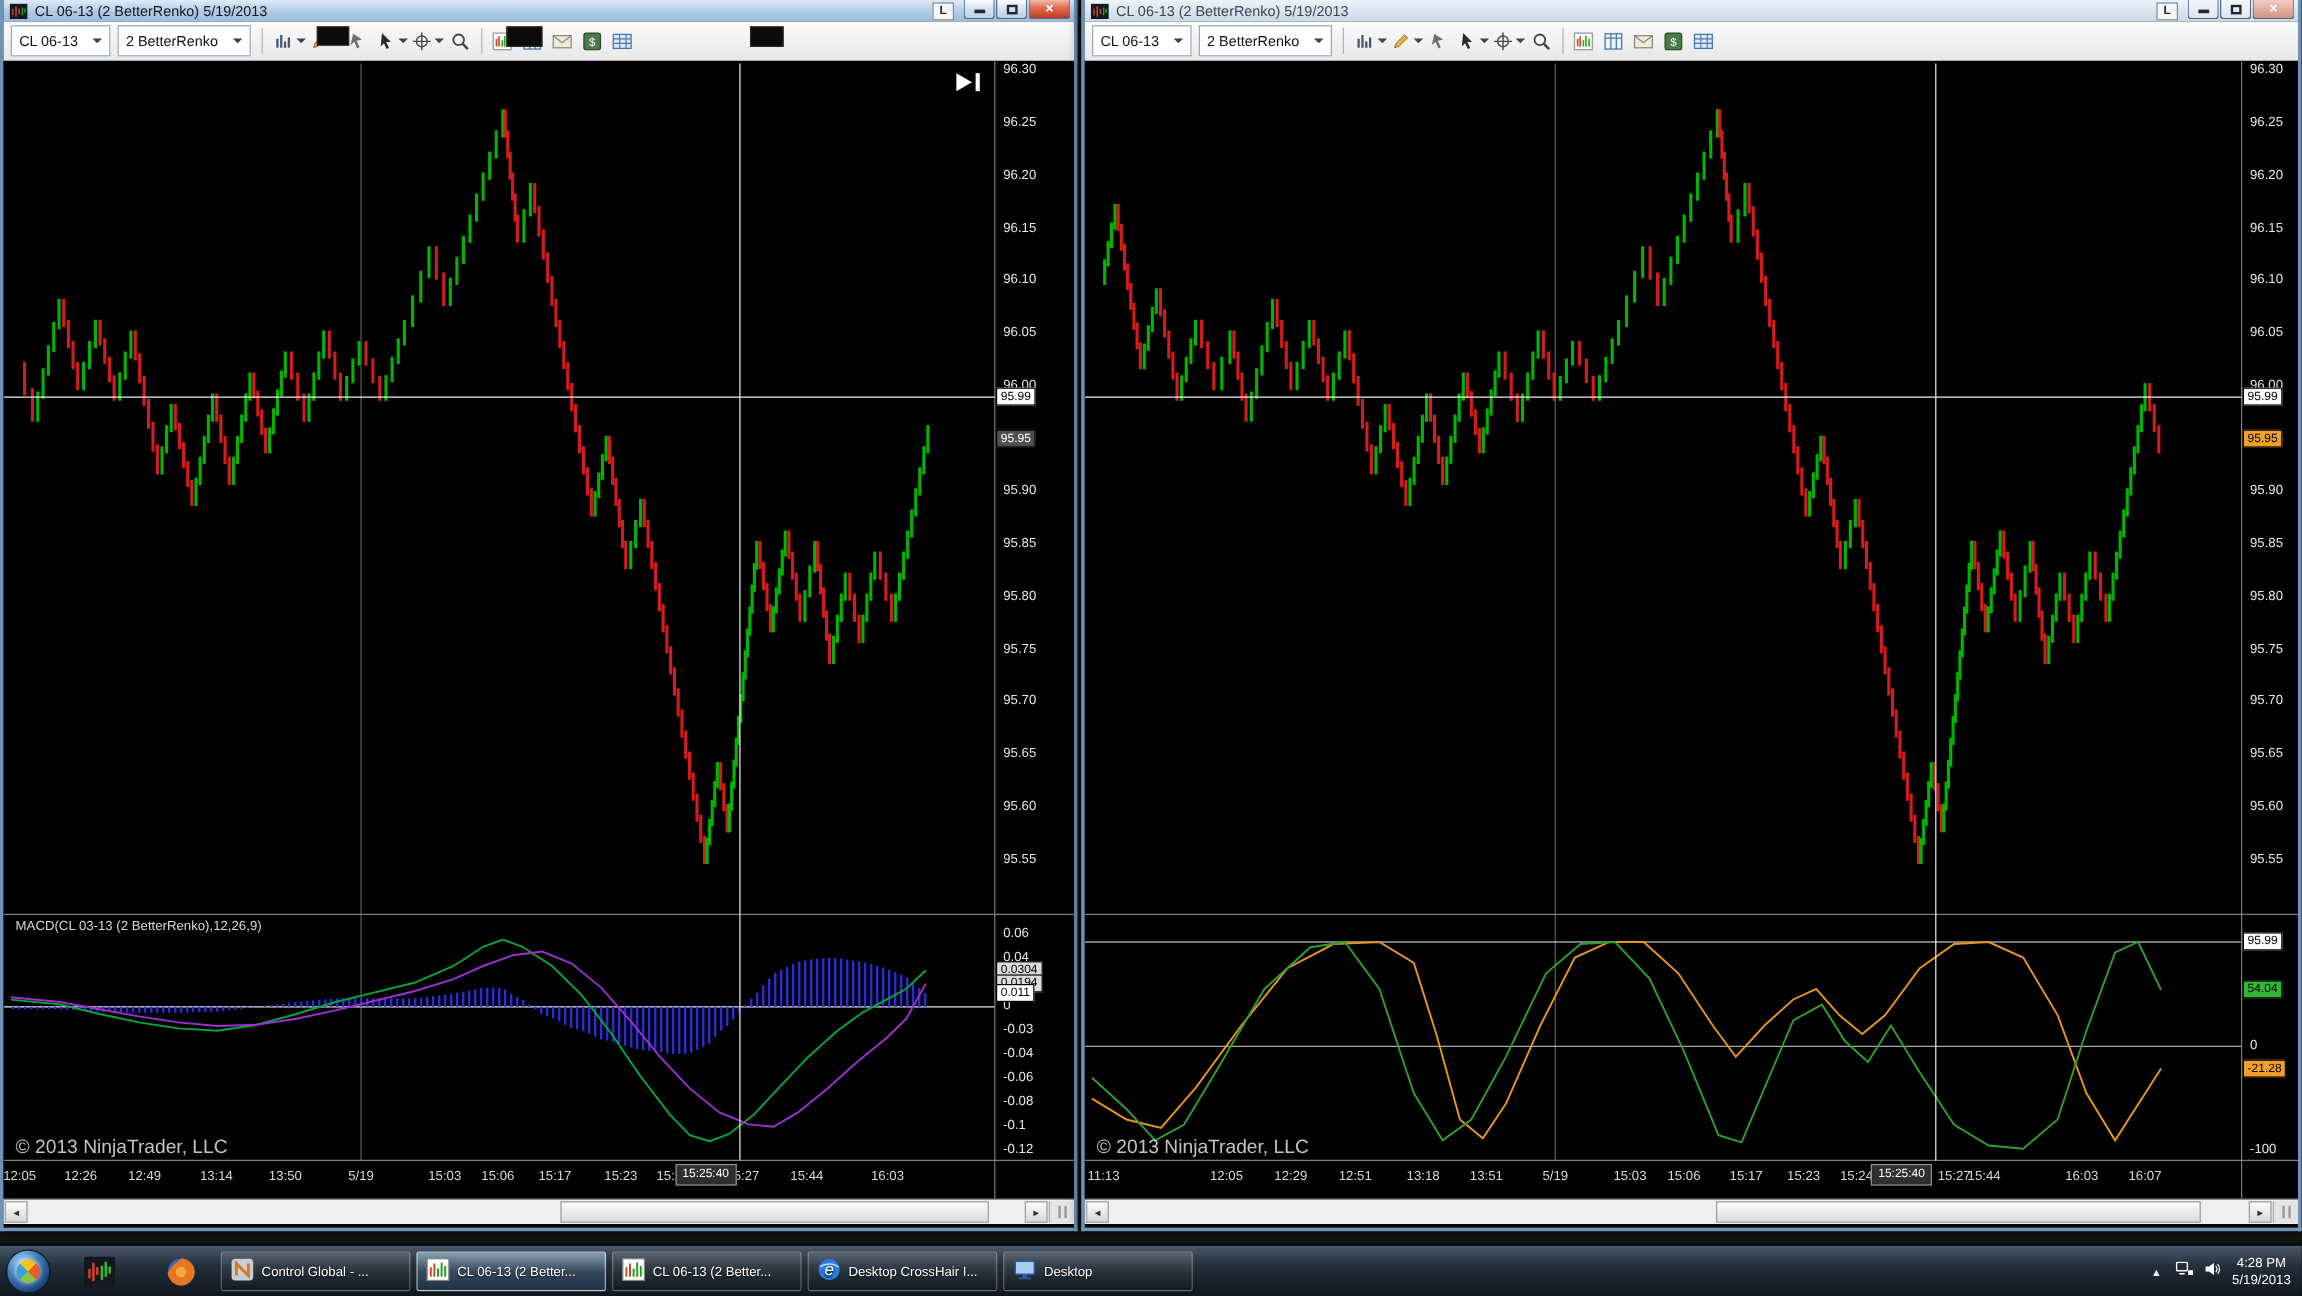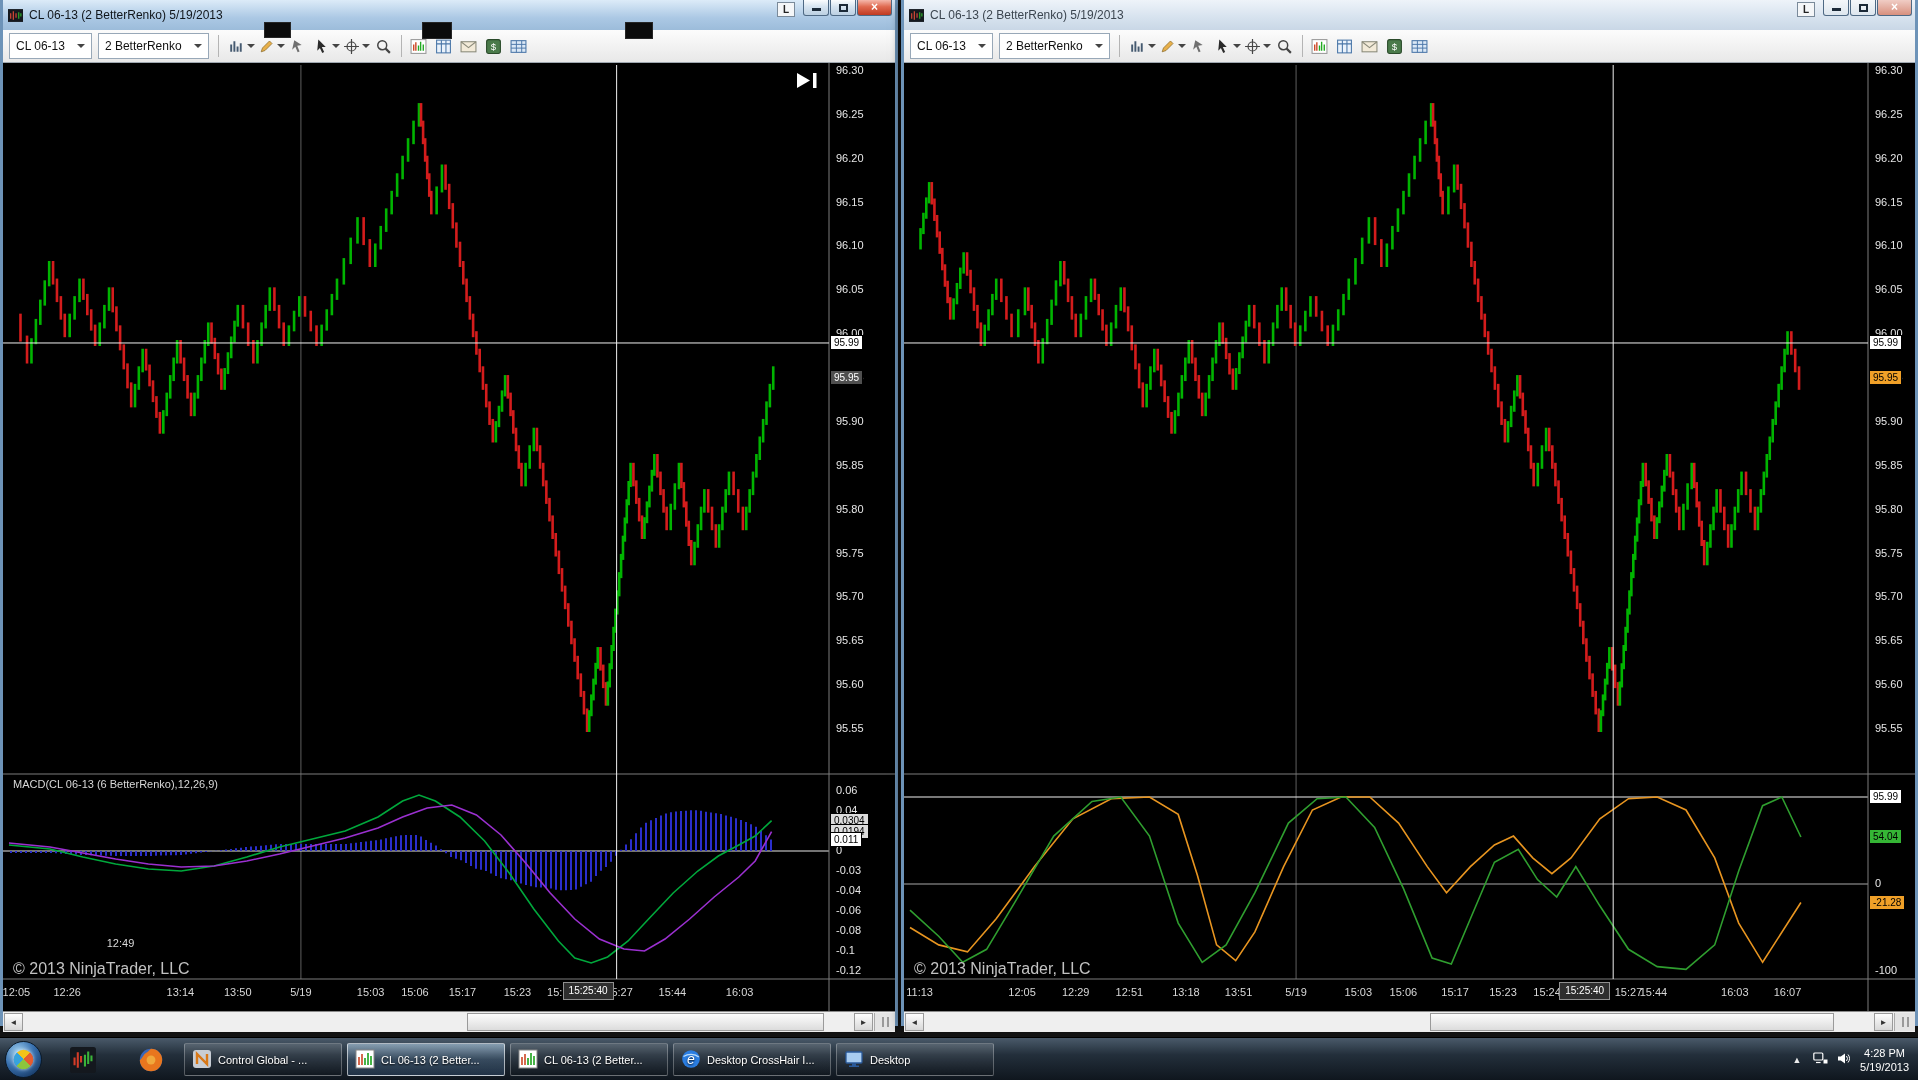--- a/index.html
+++ b/index.html
@@ -1,19 +1,19 @@
 <!DOCTYPE html>
 <html><head>
 <meta charset="utf-8">
 <style>
   *{margin:0;padding:0;box-sizing:border-box}
   html,body{width:1918px;height:1080px;background:#141414;font-family:"Liberation Sans",sans-serif;overflow:hidden}
   #screen{position:absolute;inset:0;width:1918px;height:1080px}
   .win{position:absolute;top:0;height:1026px;border:3px solid #6d93b8;border-top:none;background:#000;box-shadow:0 0 10px rgba(0,0,0,.65)}
-  .titlebar{height:30px;display:flex;align-items:center;padding:0 0 0 5px;background:linear-gradient(#dcebf8,#abc8e4 60%,#9cbcda);font-size:12px;color:#10151a;white-space:nowrap}
+  .titlebar{height:18px;display:flex;align-items:center;padding:0 0 0 5px;background:linear-gradient(#dcebf8,#abc8e4 60%,#9cbcda);font-size:12px;color:#10151a;white-space:nowrap}
   .win.inactive .titlebar{background:linear-gradient(#eef3f9,#d6e2ee 60%,#c9d7e6);color:#3c4650}
   .wicon{width:16px;height:13px;margin-right:5px;display:inline-flex;flex:0 0 auto}
   .wtitle{flex:1 1 auto;overflow:hidden}
   .tb-right{display:flex;align-items:flex-start;height:100%;flex:0 0 auto}
   .lnk{width:18px;height:15px;background:#f4f6f8;border:1px solid #7a8a9a;font-size:10px;font-weight:bold;display:flex;align-items:center;justify-content:center;margin:2px 8px 0 0;color:#222}
   .cap{width:26px;height:16px;border:1px solid #4e6984;border-top:none;border-radius:0 0 3px 3px;background:linear-gradient(#fbfdfe,#d6e4f0 45%,#bcd0e2);display:flex;align-items:center;justify-content:center;color:#1c2a38;margin-right:1px}
   .cap.close{width:35px;background:linear-gradient(#f5b8ab,#e06a50 45%,#c03a22);color:#fff;margin-right:3px}
   .win.inactive .cap{background:linear-gradient(#f4f7fa,#dde6ee)}
   .win.inactive .cap.close{background:linear-gradient(#f0cdc5,#d8907e)}
   .minbar{width:9px;height:3px;background:#1c2a38;display:block;margin-top:4px}
@@ -556,33 +556,33 @@
         <div class="axlab" style="left: 833px; top: 761px;">0.02</div>
         <div class="axlab" style="left: 833px; top: 781px;">0</div>
         <div class="axlab" style="left: 833px; top: 801px;">-0.03</div>
         <div class="axlab" style="left: 833px; top: 821px;">-0.04</div>
         <div class="axlab" style="left: 833px; top: 841px;">-0.06</div>
         <div class="axlab" style="left: 833px; top: 861px;">-0.08</div>
         <div class="axlab" style="left: 833px; top: 881px;">-0.1</div>
         <div class="axlab" style="left: 833px; top: 901px;">-0.12</div>
         <div class="tmlab" style="left: 13.38px; top: 923px;">12:05</div>
         <div class="tmlab" style="left: 64.22px; top: 923px;">12:26</div>
-        <div class="tmlab" style="left: 117.52px; top: 874px;">12:49</div>
+        <div class="tmlab" style="left: 117.52px; top: 923px;">12:49</div>
         <div class="tmlab" style="left: 177.38px; top: 923px;">13:14</div>
         <div class="tmlab" style="left: 234.78px; top: 923px; text-align: right;">13:50</div>
         <div class="tmlab" style="left: 297.92px; top: 923px;">5/19</div>
         <div class="tmlab" style="left: 367.62px; top: 923px;">15:03</div>
         <div class="tmlab" style="left: 411.9px; top: 923px;">15:06</div>
         <div class="tmlab" style="left: 459.46px; top: 923px;">15:17</div>
         <div class="tmlab" style="left: 514.4px; top: 923px;">15:23</div>
         <div class="tmlab" style="left: 557.86px; top: 923px;">15:24</div>
         <div class="tmlab" style="left: 616.08px; top: 923px;">15:27</div>
         <div class="tmlab" style="left: 669.38px; top: 923px;">15:44</div>
         <div class="tmlab" style="left: 736.62px; top: 923px;">16:03</div>
-        <div class="indlab" style="left: 10px; top: 715px;">MACD(CL 06-13 (6 BetterRenko),12,26,9)</div>
+        <div class="indlab" style="left: 10px; top: 715px;">MACD(CL 03-13 (2 BetterRenko),12,26,9)</div>
         <div class="cpy" style="left: 10px; top: 897px;">© 2013 NinjaTrader, LLC</div>
         <div class="vbox" style="left: 827px; top: 271.973px; background: rgb(255, 255, 255); color: rgb(0, 0, 0);">95.99</div>
         <div class="vbox" style="left: 827px; top: 307.067px; background: rgb(79, 79, 79); color: rgb(255, 255, 255);">95.95</div>
         <div class="vbox" style="left: 827px; top: 749.6px; background: rgb(220, 220, 220); color: rgb(0, 0, 0);">0.0304</div>
         <div class="vbox" style="left: 827px; top: 760.6px; background: rgb(220, 220, 220); color: rgb(0, 0, 0);">0.0194</div>
         <div class="vbox" style="left: 827px; top: 769px; background: rgb(255, 255, 255); color: rgb(0, 0, 0);">0.011</div>
         <div class="tbox" style="left: 559.62px; top: 919px;">15:25:40</div>
       </div>
     <div class="hscroll">
         <div class="sbtn" style="left: 1px;">◄</div>

